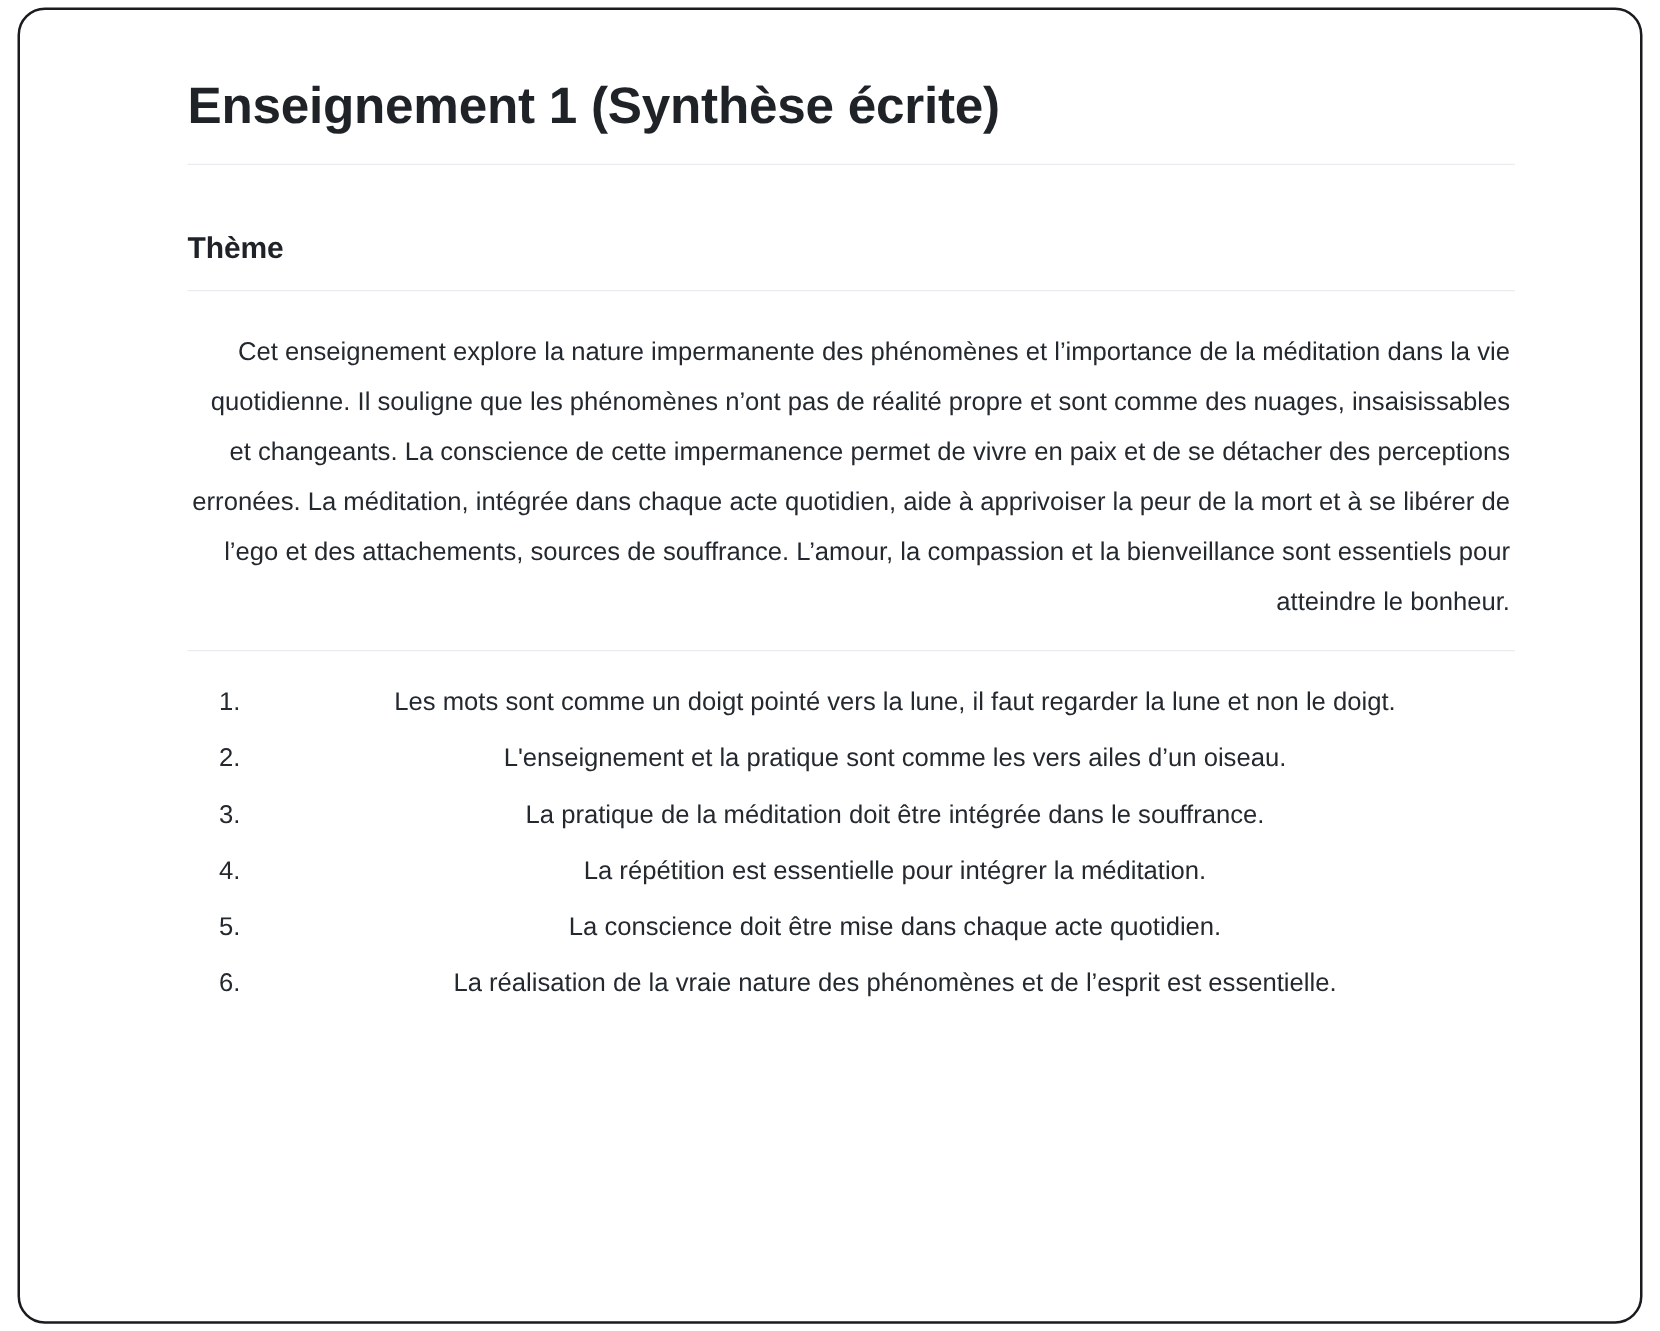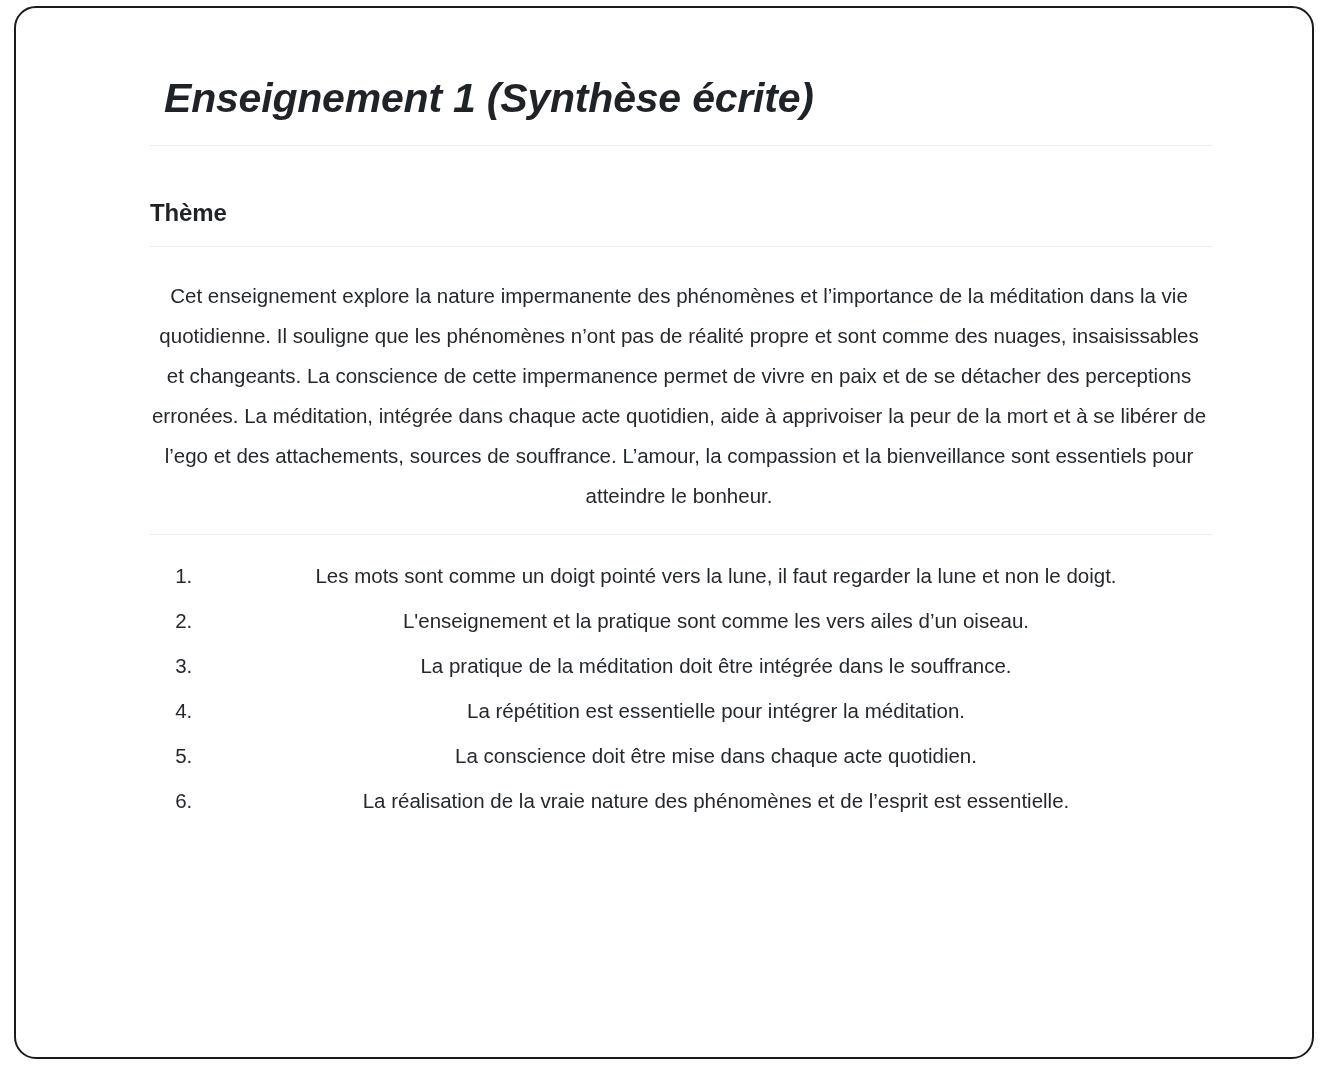--- a/index.html
+++ b/index.html
@@ -30,23 +30,22 @@
   .content {
     padding: 52px 104px 0 134px;
     box-sizing: border-box;
   }
 
   h1.doc-title {
     font-size: 41px;
     line-height: 1.2;
     font-weight: bold;
     color: #1f2328;
-    margin: 14px;
+    margin: 0;
     letter-spacing: -0.2px;
-    font-style: italic;
   }
 
   .rule {
     border: 0;
     border-top: 1px solid #eaecef;
     margin: 22px 0 0 0;
     width: 1062px;
   }
 
   h2.section-title {
@@ -64,21 +63,21 @@
     margin: 18px 0 0 0;
     width: 1062px;
   }
 
   p.body-text {
     font-size: 20.5px;
     line-height: 40px;
     color: #24292f;
     margin: 29px 0 0 0;
     width: 1058px;
-    text-align: center;
+    text-align: right;
   }
 
   h2.keypoints-title {
     font-size: 31px;
     line-height: 1.25;
     font-weight: bold;
     color: #1f2328;
     margin: 48px 0 0 0;
   }
 

